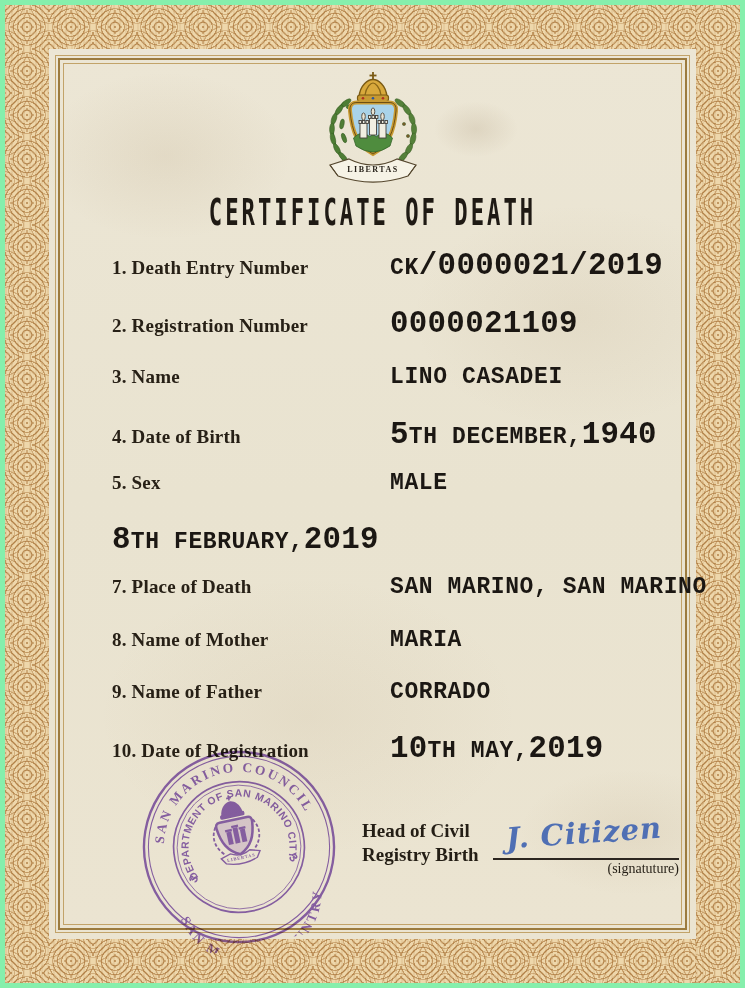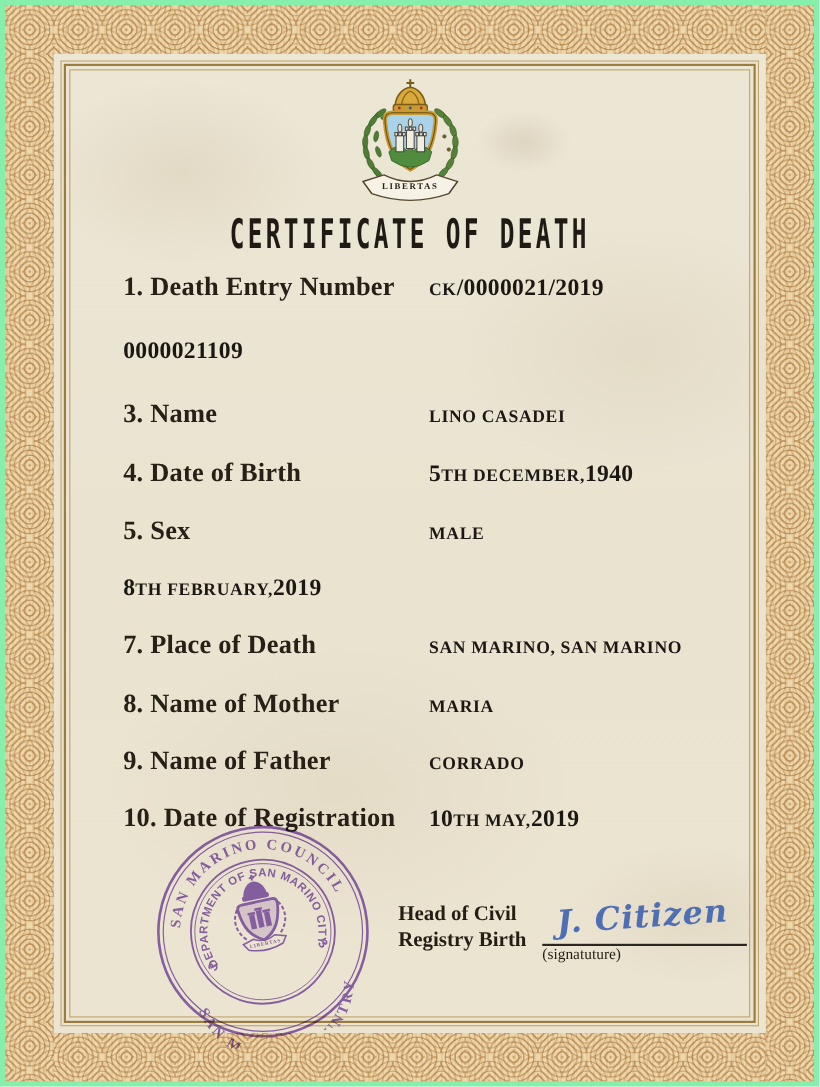--- a/index.html
+++ b/index.html
@@ -33,35 +33,35 @@
   
   .title{position:absolute;left:0;right:0;top:191px;text-align:center;
     font-family:"DejaVu Sans Mono", monospace;font-weight:bold;font-size:37px;
     letter-spacing:5px;color:#1f1a14;transform:scaleX(.60);transform-origin:50% 50%;
     white-space:nowrap;}
   
   .emblem{position:absolute;left:50%;top:66px;transform:translateX(-50%);}
   
   .row{position:absolute;left:112px;width:560px;display:flex;align-items:baseline;}
   .lab{width:278px;flex:0 0 278px;font-family:"Liberation Serif", serif;font-weight:bold;
-       font-size:24px;color:#272016;letter-spacing:.2px;}
-  .val{font-family:Liberation Serif, serif;font-weight:bold;font-size:16px;
+       font-size:19px;color:#272016;letter-spacing:.2px;}
+  .val{font-family:Liberation Mono, monospace;font-weight:bold;font-size:23px;
        letter-spacing:.6px;color:#1b1713;white-space:nowrap;}
   .val .num{font-size:1.34em;letter-spacing:.3px;}
   
   .stamp{position:absolute;left:140px;top:748px;width:198px;height:198px;
     transform:rotate(-12deg);opacity:.84;mix-blend-mode:multiply;}
   
   .role{position:absolute;left:362px;top:819px;font-family:"Liberation Serif", serif;
     font-weight:bold;font-size:19px;line-height:1.26;color:#241e15;}
   .sig-script{position:absolute;left:484px;top:816px;width:200px;text-align:center;
     font-family:"DejaVu Serif", serif;font-style:italic;font-weight:bold;font-size:29px;
     color:#4f6fb4;transform:rotate(-4deg);letter-spacing:1px;white-space:nowrap;}
   .sig-line{position:absolute;left:493px;top:858px;width:186px;height:2px;background:#2c2620;}
-  .sig-caption{position:absolute;left:493px;top:861px;width:186px;text-align:left;
+  .sig-caption{position:absolute;left:493px;top:861px;width:186px;text-align:right;
     font-family:"Liberation Serif", serif;font-size:14px;color:#241e15;}
 </style>
 </head>
 <body>
 
 <div class="page">
 
   <div class="band band-top"></div>
   <div class="band band-bottom"></div>
   <div class="band band-left"></div>
@@ -149,20 +149,21 @@
     </g>
   </svg>
 
   <div class="title">CERTIFICATE OF DEATH</div>
 
   <div class="row" style="top:248px">
     <span class="lab">1. Death Entry Number</span>
     <span class="val">CK<span class="num">/0000021/2019</span></span>
   </div>
   <div class="row" style="top:306px">
+    <span class="lab">2. Registration Number</span>
     <span class="val"><span class="num">0000021109</span></span>
   </div>
   <div class="row" style="top:364px">
     <span class="lab">3. Name</span>
     <span class="val">LINO CASADEI</span>
   </div>
   <div class="row" style="top:417px">
     <span class="lab">4. Date of Birth</span>
     <span class="val"><span class="num">5</span>TH DECEMBER,<span class="num">1940</span></span>
   </div>

